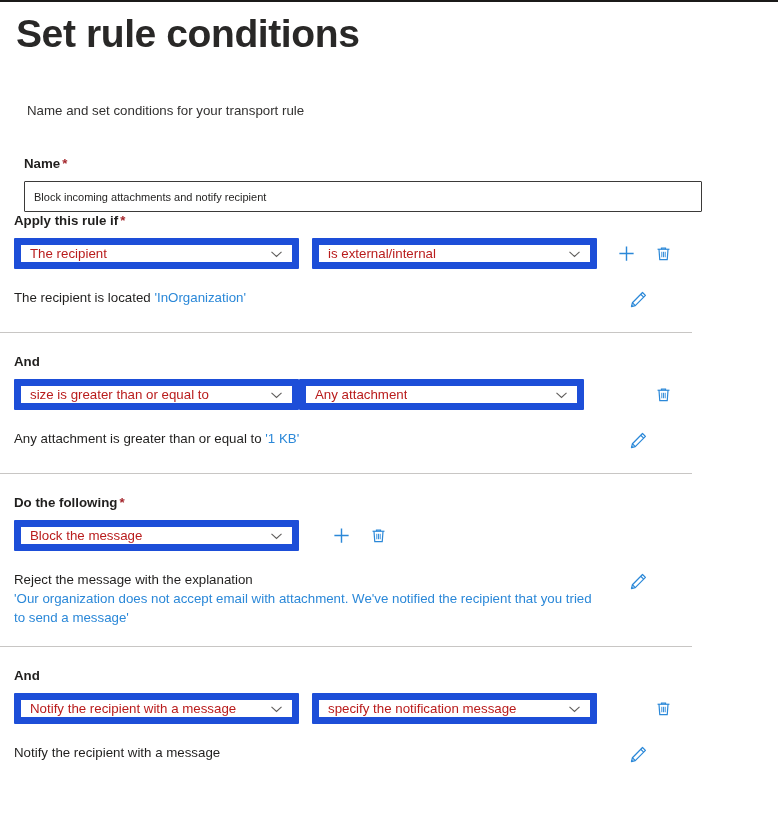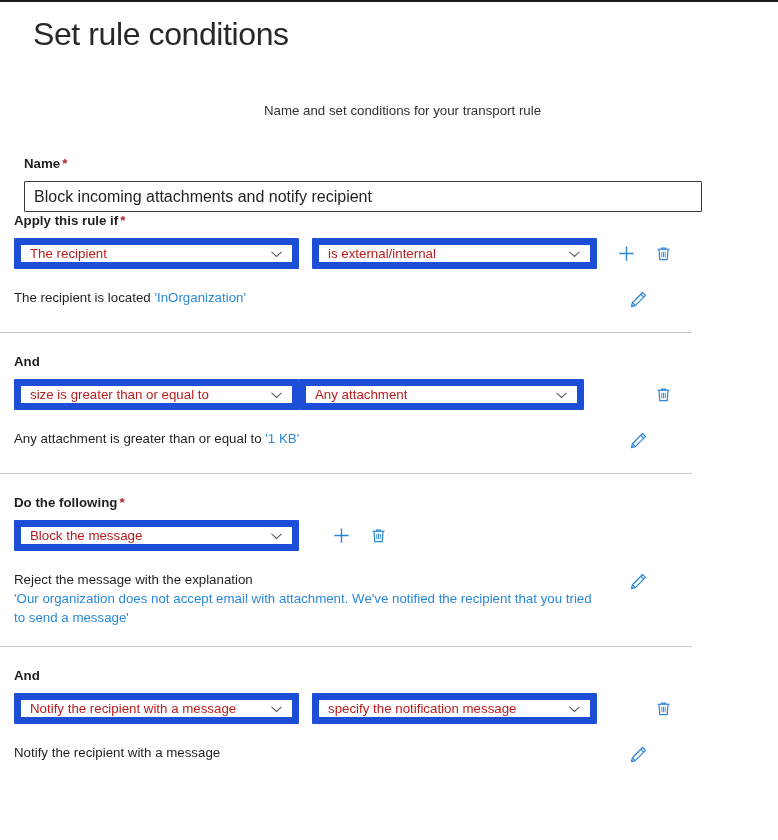--- a/index.html
+++ b/index.html
@@ -20,34 +20,33 @@
     top: 0; left: 0;
     width: 778px;
     height: 2px;
     background: #1b1a19;
   }
   .page {
     padding: 0;
   }
   .page-title {
     margin: 0;
-    padding: 12px 0 0 33px;
-    font-size: 32px;
+    padding: 12px 0 0 16px;
+    font-size: 39px;
     line-height: 44px;
-    font-weight: normal;
+    font-weight: bold;
     letter-spacing: -0.4px;
     color: #292827;
   }
   .subtitle {
     margin: 0;
     padding: 46px 0 0 27px;
     font-size: 13.3px;
     line-height: 18px;
     color: #323130;
-    text-align: center;
   }
   .field-block {
     padding: 35px 0 0 24px;
   }
   .field-label {
     font-size: 13.3px;
     line-height: 18px;
     font-weight: bold;
     color: #201f1e;
     margin-bottom: 8px;
@@ -59,21 +58,21 @@
   }
   .text-input {
     display: block;
     box-sizing: border-box;
     width: 678px;
     height: 31px;
     border: 1px solid #3b3a39;
     border-radius: 1px;
     background: #ffffff;
     font-family: "Liberation Sans", sans-serif;
-    font-size: 16px;
+    font-size: 11px;
     color: #201f1e;
     padding: 0 9px;
     outline: none;
   }
 
   
   .section {
     padding: 0 0 0 14px;
   }
   .section.with-divider {

